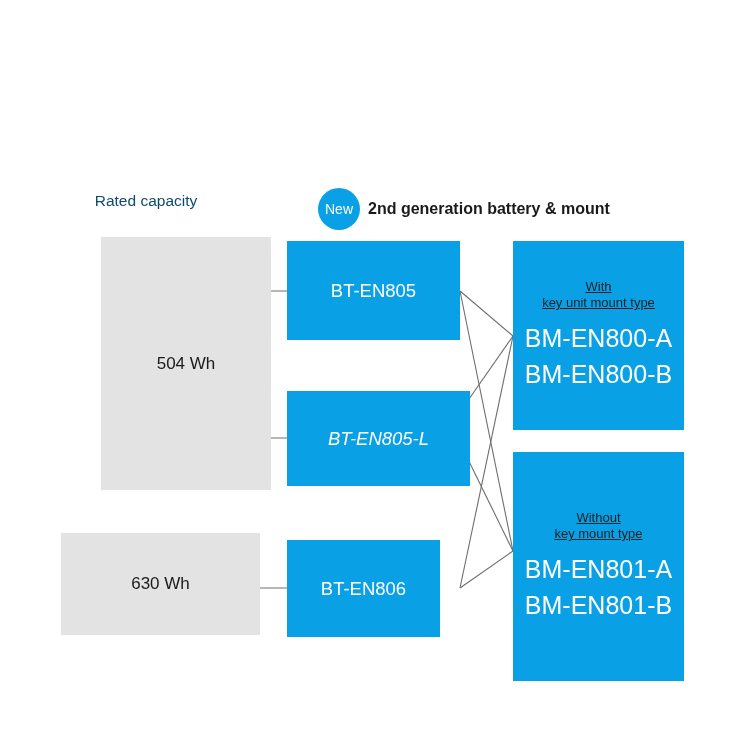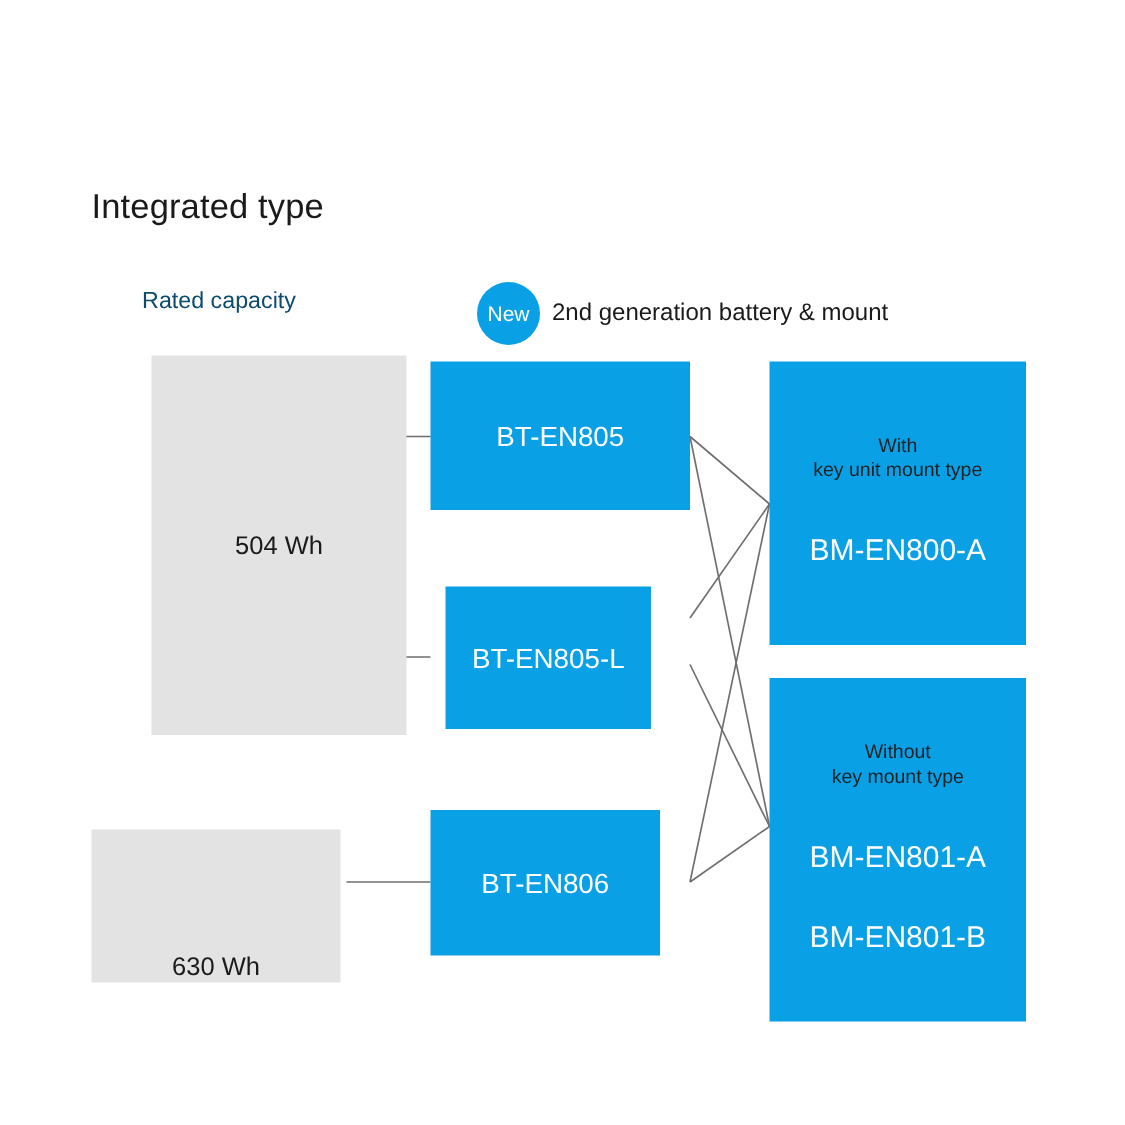--- a/index.html
+++ b/index.html
@@ -59,20 +59,21 @@
     color: #ffffff;
     font-size: 14px;
     display: flex;
     align-items: center;
     justify-content: center;
     line-height: 1;
   }
   #gen2-text {
     font-size: 16px;
     color: #1a1a1a;
+    font-weight: bold;
   }
 
   
   #links {
     position: absolute;
     left: 0;
     top: 0;
     width: 750px;
     height: 750px;
     pointer-events: none;
@@ -100,43 +101,42 @@
   .node.blue {
     background: #0aa0e6;
     color: #ffffff;
     font-size: 18.5px;
   }
   .sub-label {
     color: #1e2124;
     font-size: 13px;
     line-height: 1.25;
     margin-bottom: 8px;
+    text-decoration: underline;
   }
   .model {
     color: #ffffff;
-    font-size: 20px;
+    font-size: 25px;
     line-height: 1.45;
-    margin-top: 24px;
   }
 
   
   #box-504   { left: 61px;  top: 237px; width: 170px; height: 253px; margin-left: 40px; }
-  #box-630   { left: 61px;  top: 553px; width: 166px; height: 102px; justify-content: flex-end; }
+  #box-630   { left: 61px;  top: 533px; width: 199px; height: 102px; }
   #box-en805 { left: 287px; top: 241px; width: 173px; height: 99px;  }
-  #box-en805l{ left: 297px; top: 391px; width: 137px; height: 95px;  }
+  #box-en805l{ left: 287px; top: 391px; width: 183px; height: 95px; font-style: italic;  }
   #box-en806 { left: 287px; top: 540px; width: 153px; height: 97px;  }
   #box-en800 { left: 513px; top: 241px; width: 171px; height: 189px; }
   #box-en801 { left: 513px; top: 452px; width: 171px; height: 229px; }
 </style>
 </head>
 <body>
 
 <div id="canvas">
 
-  <div id="title">Integrated type</div>
 
   <div id="rated-capacity-label">Rated capacity</div>
 
   <div id="gen2-header">
     <span id="new-badge">New</span>
     <span id="gen2-text">2nd generation battery &amp; mount</span>
   </div>
 
   <svg id="links" viewBox="0 0 750 750">
 
@@ -168,20 +168,21 @@
   <div class="node blue" id="box-en806">
     <span>BT-EN806</span>
   </div>
 
   <div class="node blue" id="box-en800">
     <div class="sub-label">
       <div>With</div>
       <div>key unit mount type</div>
     </div>
     <div class="model">BM-EN800-A</div>
+    <div class="model">BM-EN800-B</div>
   </div>
 
   <div class="node blue" id="box-en801">
     <div class="sub-label">
       <div>Without</div>
       <div>key mount type</div>
     </div>
     <div class="model">BM-EN801-A</div>
     <div class="model">BM-EN801-B</div>
   </div>

